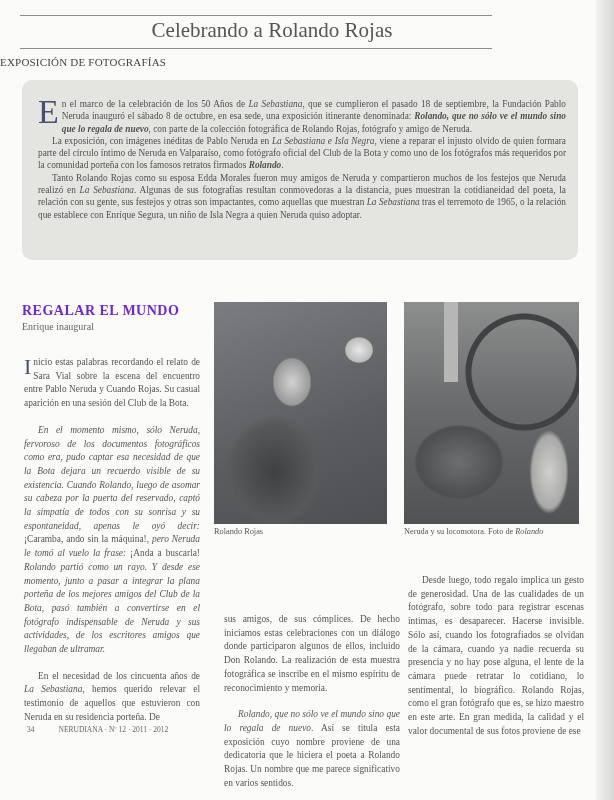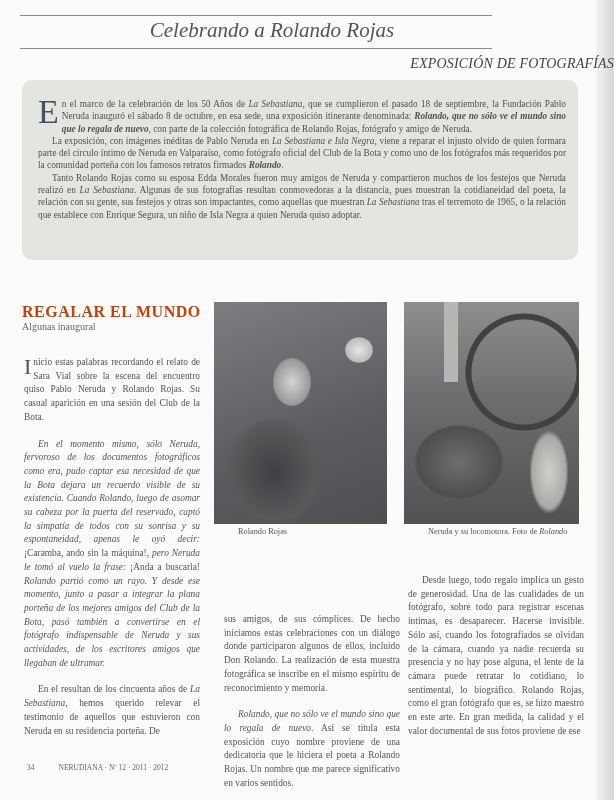--- a/index.html
+++ b/index.html
@@ -1,32 +1,32 @@
 <!DOCTYPE html>
 <html><head>
 <meta charset="utf-8">
 <style>
   html, body { margin:0; padding:0; }
   body { width:614px; height:800px; background:#fbfbf9; position:relative; overflow:hidden;
          font-family:"Liberation Serif", "DejaVu Serif", serif; color:#4a4a4a; }
   .rule { position:absolute; left:20px; width:472px; height:1px; background:#8a8a8a; }
   .title { position:absolute; left:0; width:544px; top:18px; text-align:center;
-           font-style:italic; font-size:21px; color:#555; }
-  .subtitle { position:absolute; left:0; width:614px; top:56px; text-align:right;
-              font-size:14px; letter-spacing:0.2px; color:#444;font-style:italic; }
+           font-size:21px; color:#555; }
+  .subtitle { position:absolute; left:0; width:614px; top:56px; text-align:left;
+              font-size:11px; letter-spacing:0.2px; color:#444; }
   .intro-box { position:absolute; left:22px; top:80px; width:556px; height:180px;
                background:#e4e5e1; border-radius:10px; padding:18px 12px 10px 16px; box-sizing:border-box;
                font-size:9.3px; line-height:12.3px; color:#505050; text-align:justify; }
   .intro-box p { margin:0; text-indent:14px; }
   .intro-box p.first { text-indent:0; }
   .dropcap { float:left; font-size:34px; line-height:26px; margin:1px 3px 0 0; color:#4a5068; }
   .sidebar-strip { position:absolute; right:0; top:0; width:18px; height:800px;
                    background:linear-gradient(to right,#f3f3f1,#d7d8d5); }
-  .section-head { position:absolute; left:22px; top:303px; font-size:16px; font-weight:bold;
-                  letter-spacing:0.5px; color:#c2410c; }
+  .section-head { position:absolute; left:22px; top:303px; font-size:14px; font-weight:bold;
+                  letter-spacing:0.5px; color:#6d28d9; }
   .section-sub { position:absolute; left:22px; top:321px; font-size:10px; color:#666; }
   .col { position:absolute; font-size:9.4px; line-height:13.7px; color:#555; text-align:justify; }
   .col p { margin:0 0 13px 0; text-indent:14px; }
   .col p.noind { text-indent:0; }
   .col p.it { font-style:italic; }
   .col-1 { left:24px; top:356px; width:176px; }
   .col-2 { left:224px; top:565px; width:176px;margin-top:48px; }
   .col-3 { left:408px; top:565px; width:176px;margin-top:9px; }
   .dropcap2 { float:left; font-size:22px; line-height:17px; margin:2px 2px 0 0; color:#4a5068; }
   .photo { position:absolute; background:#6e7072; overflow:hidden; }
@@ -36,24 +36,24 @@
               radial-gradient(ellipse 30px 38px at 78px 80px,#d3d3d3 0,#999 60%,transparent 65%),
               radial-gradient(ellipse 70px 80px at 60px 170px,#3e4043 0,#57595b 60%,transparent 70%),
               linear-gradient(160deg,#7b7d80,#5a5c5f 60%,#4d4f52); }
   .photo-2 { left:404px; top:302px; width:175px; height:222px;
              background:
               radial-gradient(circle 60px at 120px 70px,transparent 52px,#3f4143 53px,#3f4143 58px,transparent 59px),
               radial-gradient(ellipse 28px 60px at 145px 170px,#d0d0cd 0,#a9aaa7 60%,transparent 70%),
               radial-gradient(ellipse 60px 50px at 55px 160px,#6c6e70 0,#4c4e50 70%,transparent 75%),
               linear-gradient(180deg,#8d8f8f 0,#6a6c6d 45%,#505253 100%); }
   .photo-2 .tube { position:absolute; left:40px; top:0; width:14px; height:80px; background:#b6b7b4; }
-  .caption { position:absolute; font-size:8.3px; color:#555;margin-left:24px; }
+  .caption { position:absolute; font-size:8.3px; color:#555; }
   .cap-1 { left:214px; top:527px; }
   .cap-2 { left:404px; top:527px;text-align:center; }
-  .footer { position:absolute; left:27px; top:763px; font-size:7.5px; color:#666; }
+  .footer { position:absolute; left:27px; top:725px; font-size:7.5px; color:#666; }
   .footer .pg { margin-right:24px; }
   i.b { font-weight:bold; }
 </style>
 </head>
 <body>
 
 <div class="sidebar-strip"></div>
 
 <div class="rule" style="top:15px"></div>
 <div class="title">Celebrando a Rolando Rojas</div>
@@ -66,26 +66,26 @@
   </p>
   <p>
     <span>La exposición, con imágenes inéditas de Pablo Neruda en </span><i>La Sebastiana e Isla Negra</i><span>, viene a reparar el injusto olvido de quien formara parte del círculo íntimo de Neruda en Valparaíso, como fotógrafo oficial del Club de la Bota y como uno de los fotógrafos más requeridos por la comunidad porteña con los famosos retratos firmados </span><i class="b">Rolando</i><span>.</span>
   </p>
   <p>
     <span>Tanto Rolando Rojas como su esposa Edda Morales fueron muy amigos de Neruda y compartieron muchos de los festejos que Neruda realizó en </span><i>La Sebastiana</i><span>. Algunas de sus fotografías resultan conmovedoras a la distancia, pues muestran la cotidianeidad del poeta, la relación con su gente, sus festejos y otras son impactantes, como aquellas que muestran </span><i>La Sebastiana</i><span> tras el terremoto de 1965, o la relación que establece con Enrique Segura, un niño de Isla Negra a quien Neruda quiso adoptar.</span>
   </p>
 </div>
 
 <div class="section-head">REGALAR EL MUNDO</div>
-<div class="section-sub">Algunas inaugural</div>
+<div class="section-sub">Enrique inaugural</div>
 
 <div class="col col-1">
-  <p class="noind"><span class="dropcap2">I</span><span>nicio estas palabras recordando el relato de Sara Vial sobre la escena del encuentro quiso Pablo Neruda y Rolando Rojas. Su casual aparición en una sesión del Club de la Bota.</span></p>
+  <p class="noind"><span class="dropcap2">I</span><span>nicio estas palabras recordando el relato de Sara Vial sobre la escena del encuentro entre Pablo Neruda y Cuando Rojas. Su casual aparición en una sesión del Club de la Bota.</span></p>
   <p class="it"><span>En el momento mismo, sólo Neruda, fervoroso de los documentos fotográficos como era, pudo captar esa necesidad de que la Bota dejara un recuerdo visible de su existencia. Cuando Rolando, luego de asomar su cabeza por la puerta del reservado, captó la simpatía de todos con su sonrisa y su espontaneidad, apenas le oyó decir: </span><span style="font-style:normal">¡Caramba, ando sin la máquina!</span><span>, pero Neruda le tomó al vuelo la frase: </span><span style="font-style:normal">¡Anda a buscarla!</span><span> Rolando partió como un rayo. Y desde ese momento, junto a pasar a integrar la plana porteña de los mejores amigos del Club de la Bota, pasó también a convertirse en el fotógrafo indispensable de Neruda y sus actividades, de los escritores amigos que llegaban de ultramar.</span></p>
-  <p><span>En el resultan de los cincuenta años de </span><i>La Sebastiana</i><span>, hemos querido relevar el testimonio de aquellos que estuvieron con Neruda en su residencia porteña. De</span></p>
+  <p><span>En el necesidad de los cincuenta años de </span><i>La Sebastiana</i><span>, hemos querido relevar el testimonio de aquellos que estuvieron con Neruda en su residencia porteña. De</span></p>
 </div>
 
 <div class="photo photo-1"></div>
 <div class="caption cap-1"><span>Rolando Rojas</span></div>
 
 <div class="photo photo-2">
     <div class="tube"></div>
   </div>
 <div class="caption cap-2"><span>Neruda y su locomotora. Foto de </span><i>Rolando</i></div>
 

